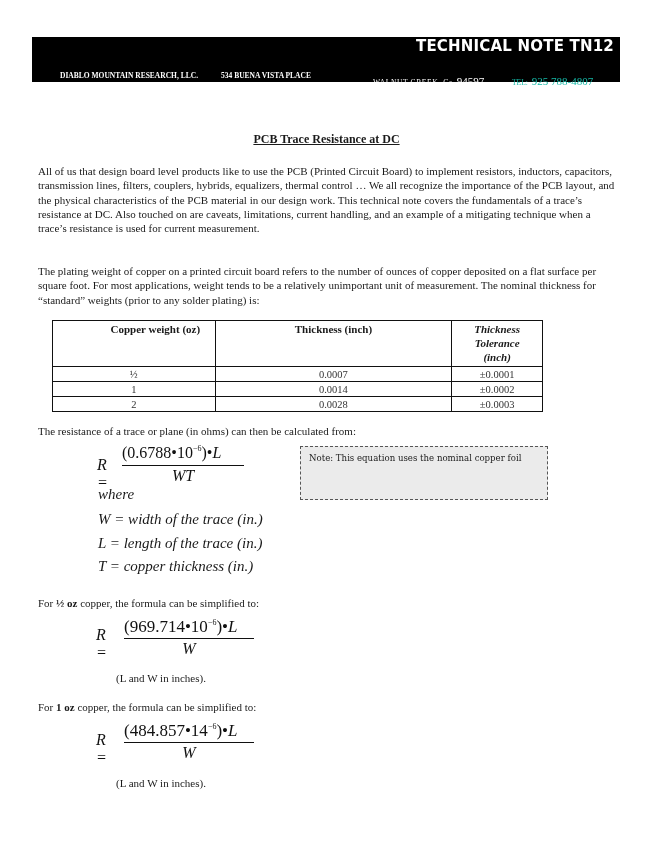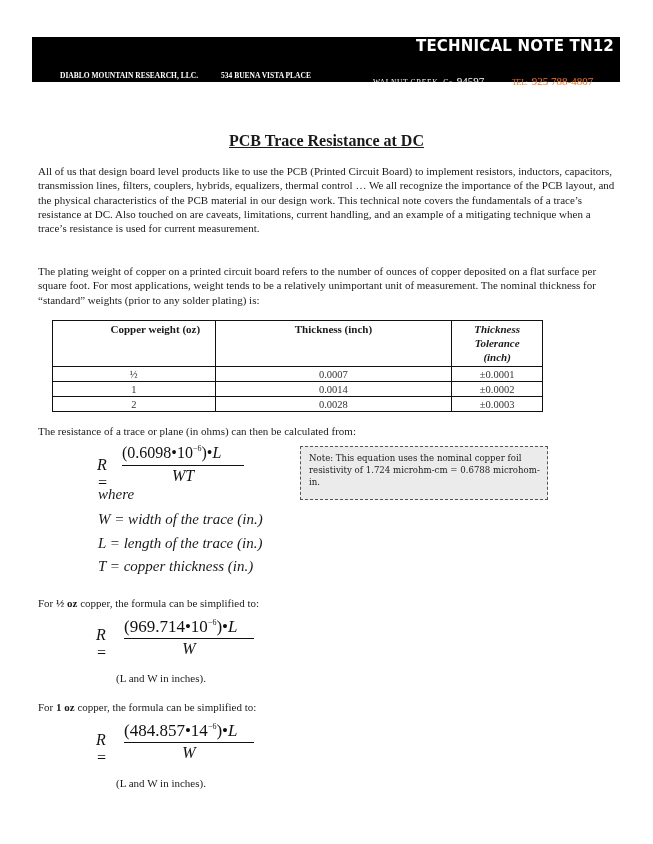--- a/index.html
+++ b/index.html
@@ -4,25 +4,25 @@
 <style>
   html, body { margin: 0; padding: 0; background: #ffffff; }
   body { width: 653px; height: 844px; position: relative; overflow: hidden; font-family: "Liberation Serif", serif; color: #1a1a1a; }
   .band { position: absolute; left: 32px; top: 37px; width: 588px; height: 45px; background: #000; }
   .band-title { position: absolute; right: 6px; top: 0px; font-family: "DejaVu Sans", sans-serif; font-weight: bold; font-size: 15px; color: #fff; letter-spacing: 0.2px; }
   .band-company { position: absolute; left: 28px; top: 34px; font-family: "Liberation Serif", serif; font-weight: bold; font-size: 7.5px; color: #fff; white-space: nowrap; }
   .band-address { position: absolute; left: 189px; top: 34px; font-family: "Liberation Serif", serif; font-weight: bold; font-size: 7.5px; color: #fff; white-space: nowrap; }
   .band-city { position: absolute; left: 341px; top: 34px; color: #fff; white-space: nowrap; font-family: "Liberation Serif", serif; }
   .band-city .sm { font-size: 7.5px; letter-spacing: 0.6px; }
   .band-city .lg { font-size: 11px; }
-  .band-tel { position: absolute; left: 480px; top: 34px; color: #f97316; white-space: nowrap; font-family: "Liberation Serif", serif; }
+  .band-tel { position: absolute; left: 480px; top: 34px; color: #14b8a6; white-space: nowrap; font-family: "Liberation Serif", serif; }
   .band-tel .sm { font-size: 7.5px; }
   .band-tel .lg { font-size: 11px; }
 
-  .title { position: absolute; left: 0; width: 653px; top: 132px; text-align: center; font-weight: bold; font-size: 16px; text-decoration: underline; }
+  .title { position: absolute; left: 0; width: 653px; top: 132px; text-align: center; font-weight: bold; font-size: 12px; text-decoration: underline; }
   .para { position: absolute; left: 38px; width: 580px; font-size: 11px; line-height: 14.3px; }
   .p1 { top: 164px; }
   .p2 { top: 264px; }
 
   table.cu { position: absolute; left: 52px; top: 320px; width: 491px; border-collapse: collapse; font-size: 10.5px; }
   table.cu th, table.cu td { border: 1px solid #111; text-align: center; padding: 0; }
   table.cu th { font-weight: bold; vertical-align: top; height: 44px; font-size: 11px; line-height: 14px; padding-top: 1px; }
   table.cu td { height: 14px; line-height: 13px; color: #333; }
   table.cu .c1 { width: 124px; padding-left: 43px; }
   table.cu .c2 { width: 248px; }
@@ -97,29 +97,28 @@
       <td>±0.0003</td>
     </tr>
   </tbody>
 </table>
 
 <div class="intro">The resistance of a trace or plane (in ohms) can then be calculated from:</div>
 
 <div class="eq" style="left:0;top:0;">
   <span class="lhs" style="left:97px;top:456px;">R =</span>
   <span class="num" style="left:122px;top:444px;">
-    <span>(0.6098•10</span><sup>−6</sup><span>)•</span><i>L</i>
+    <span>(0.6788•10</span><sup>−6</sup><span>)•</span><i>L</i>
   </span>
   <div class="bar" style="left:122px;top:465px;width:122px;"></div>
   <span class="den" style="left:122px;top:467px;width:122px;">WT</span>
 </div>
 
 <div class="note">
   <div>Note:  This equation uses the nominal copper foil</div>
-  <div>resistivity of  1.724 microhm-cm = 0.6788 microhom-in.</div>
 </div>
 
 <div class="where">where</div>
 
 <div class="def d1">
   <span>W</span>
   <span>= width of  the trace</span>
   <span>(in.)</span>
 </div>
 <div class="def d2">

